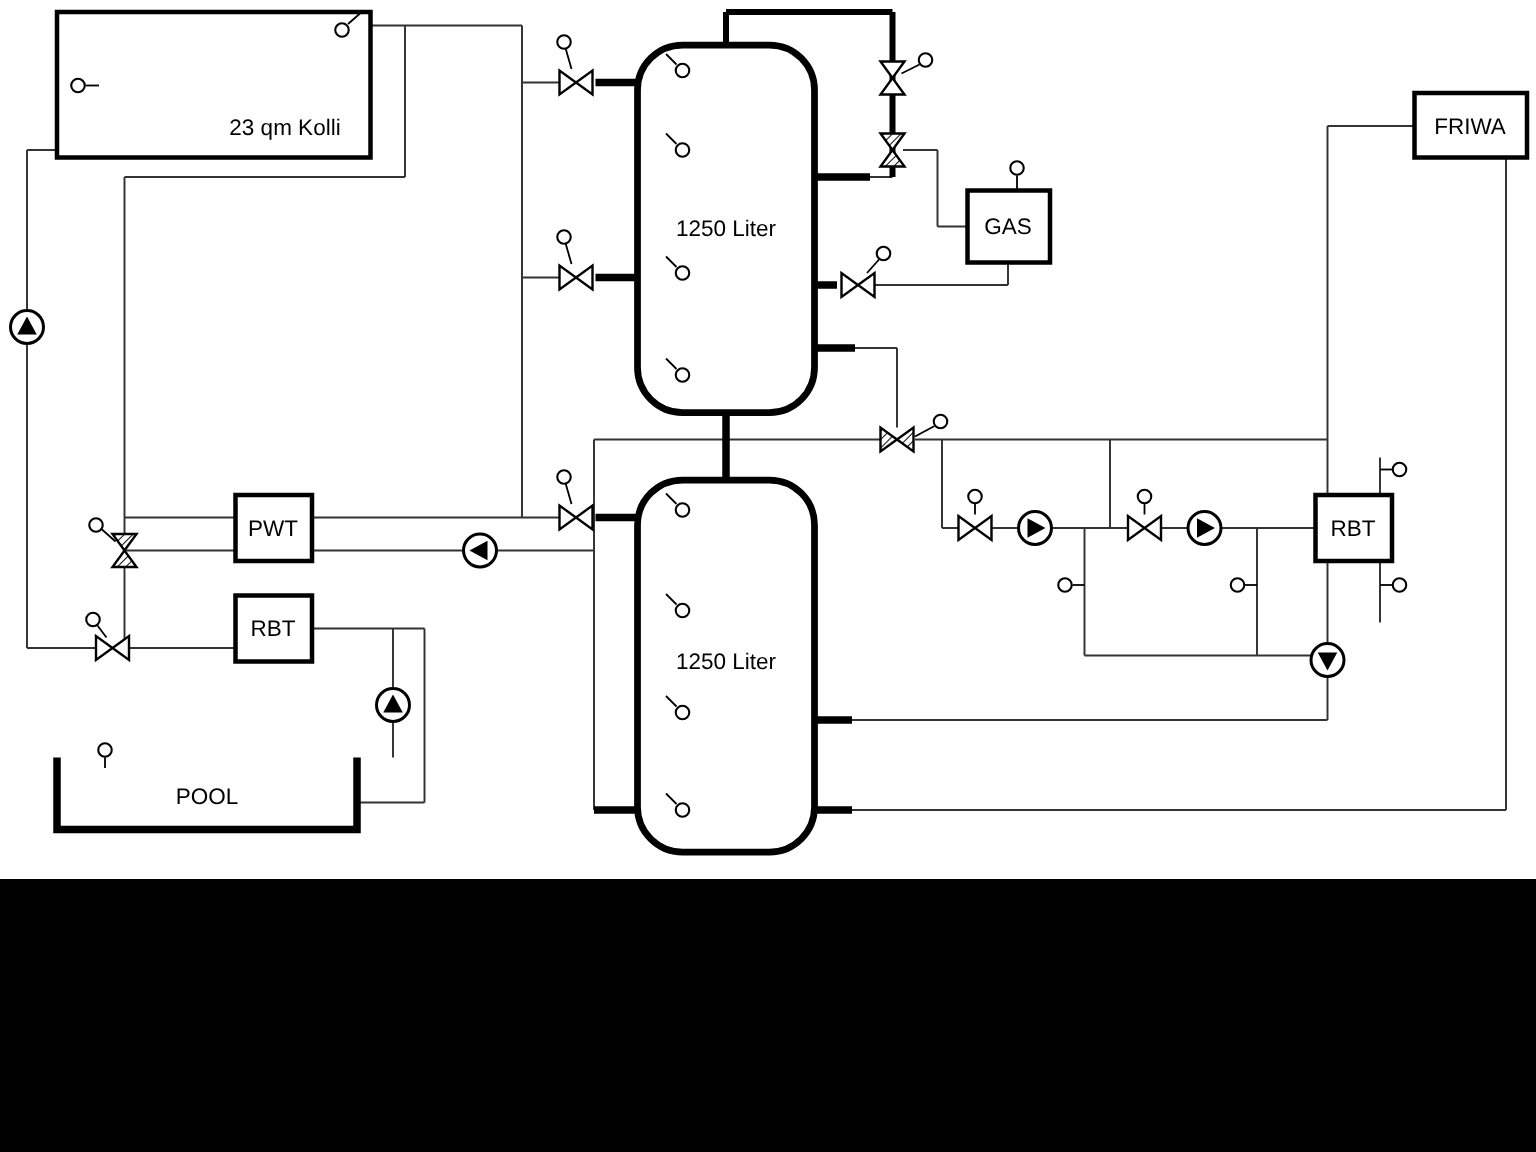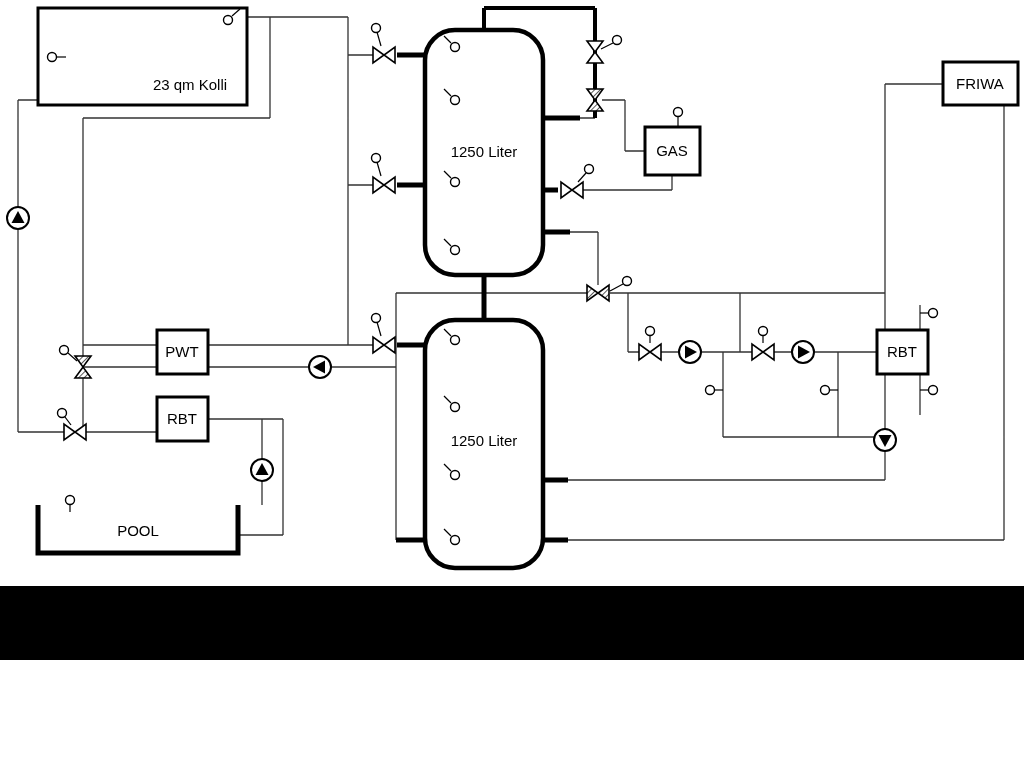--- a/index.html
+++ b/index.html
@@ -1,16 +1,16 @@
 <!DOCTYPE html>
 <html><head>
 <meta charset="utf-8">
 <style>
   html,body{margin:0;padding:0;background:#ffffff;}
-  #stage{position:relative;width:1024px;height:660px;background:#ffffff;overflow:hidden;}
+  #stage{position:relative;width:1024px;height:768px;background:#ffffff;overflow:hidden;}
   svg{display:block;}
   .tl{stroke:#333333;stroke-width:1.3;fill:none;}
   .pk{stroke:#000000;stroke-width:5;fill:none;}
   .pm{stroke:#000000;stroke-width:4;fill:none;}
   .box{fill:#ffffff;stroke:#000000;stroke-width:3;}
   .tank{fill:#ffffff;stroke:#000000;stroke-width:4.5;}
   .pool{fill:none;stroke:#000000;stroke-width:5;}
   .valve{fill:#ffffff;stroke:#000000;stroke-width:1.6;}
   .valveh{fill:url(#hatch);stroke:#000000;stroke-width:1.6;}
   .pumpc{fill:#ffffff;stroke:#000000;stroke-width:2;}

